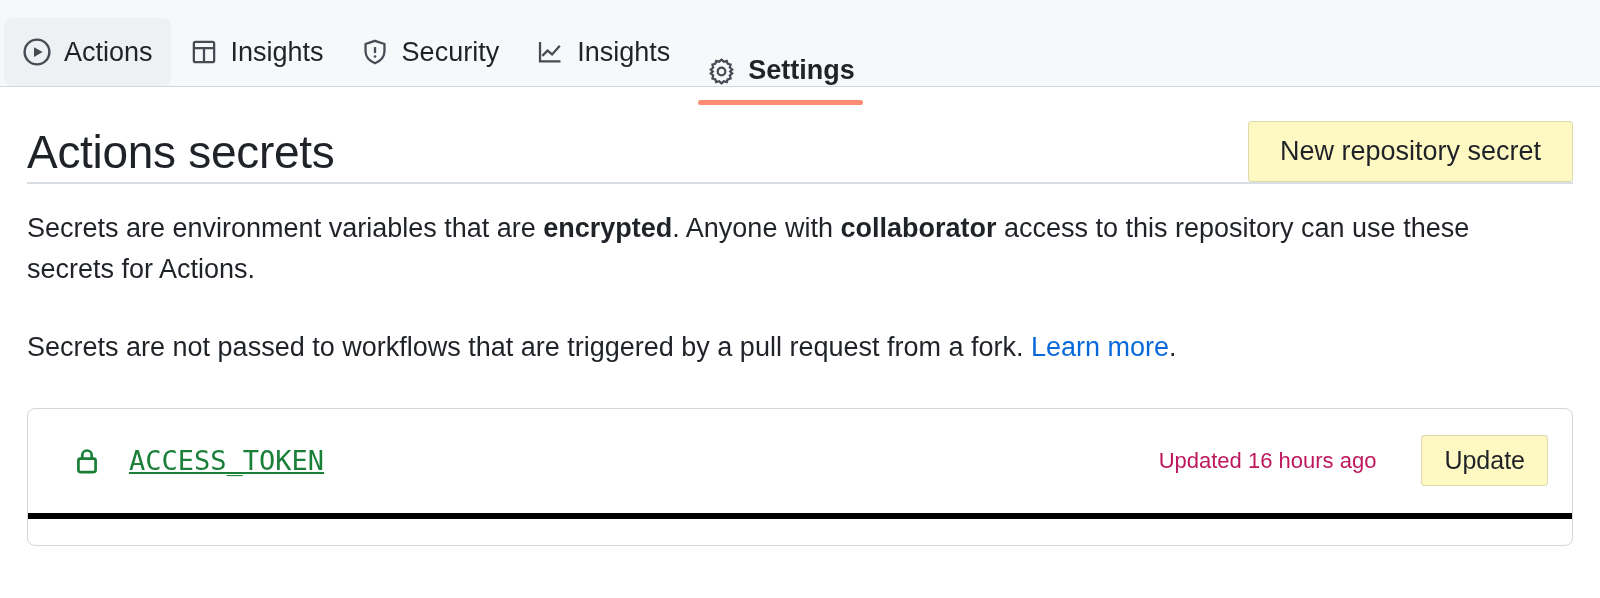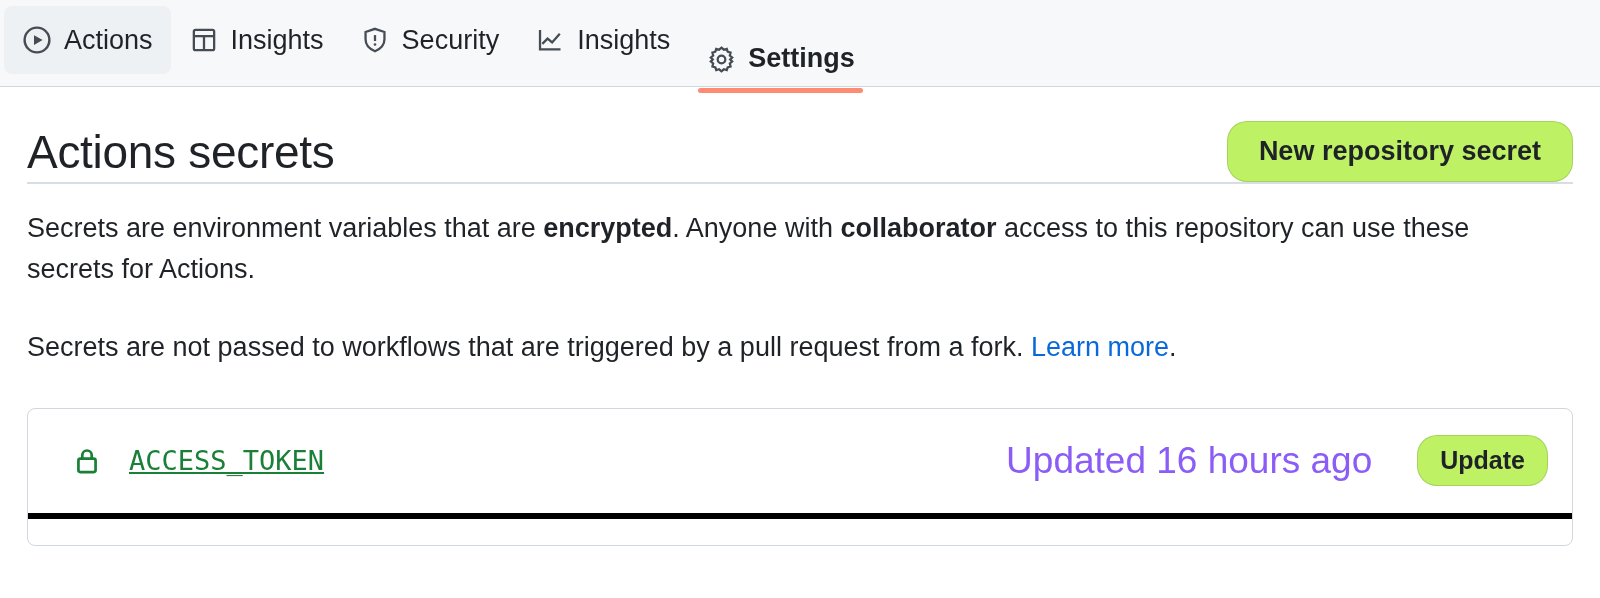--- a/index.html
+++ b/index.html
@@ -15,21 +15,21 @@
   }
 
   
   .tabnav {
     position: relative;
     height: 87px;
     background: #f6f8fa;
     border-bottom: 1px solid #d0d7de;
     display: flex;
     align-items: flex-start;
-    padding: 0 0 0 4px;
+    padding: 12px 0 0 4px;
   }
   .tab {
     position: relative;
     display: flex;
     align-items: center;
     gap: 12px;
     height: 68px;
     padding: 0 18px;
     margin-top: 6px;
     font-size: 27px;
@@ -65,27 +65,26 @@
   }
   .page-title {
     font-size: 46px;
     font-weight: normal;
     letter-spacing: -0.3px;
     margin: 0;
     color: #1F2328;
   }
   .btn {
     font-family: "Liberation Sans", sans-serif;
-    background: #bef264;
+    background: #fef9c3;
     border: 1px solid rgba(31,35,40,0.15);
-    border-radius: 20px;
+    border-radius: 4px;
     color: #1F2328;
     cursor: pointer;
     white-space: nowrap;
-    font-weight: bold;
   }
   .btn-new {
     font-size: 27px;
     padding: 14px 31px;
   }
 
   .para {
     font-size: 27px;
     line-height: 1.5;
     margin: 24px 0 0 0;
@@ -115,22 +114,22 @@
   .lock-icon { width: 30px; height: 34px; display: flex; align-items: center; justify-content: center; color: #1a7f37; flex: 0 0 30px; margin-left: 20px; }
   .secret-name {
     font-family: "DejaVu Sans Mono", monospace;
     font-size: 27px;
     color: #1a7f37;
     margin-left: 27px;
     cursor: pointer;
   }
   .spacer { flex: 1 1 auto; }
   .updated {
-    font-size: 37px;
-    color: #8b5cf6;
+    font-size: 22px;
+    color: #be185d;
     margin-right: 26px;
     white-space: nowrap;
   }
   .btn-sm {
     font-size: 25px;
     padding: 10px 22px;
     margin-left: 19px;
   }
   .btn-remove { color: #cf222e; }
   .secret-row-partial { min-height: 26px; padding: 0; border-bottom: none; }

